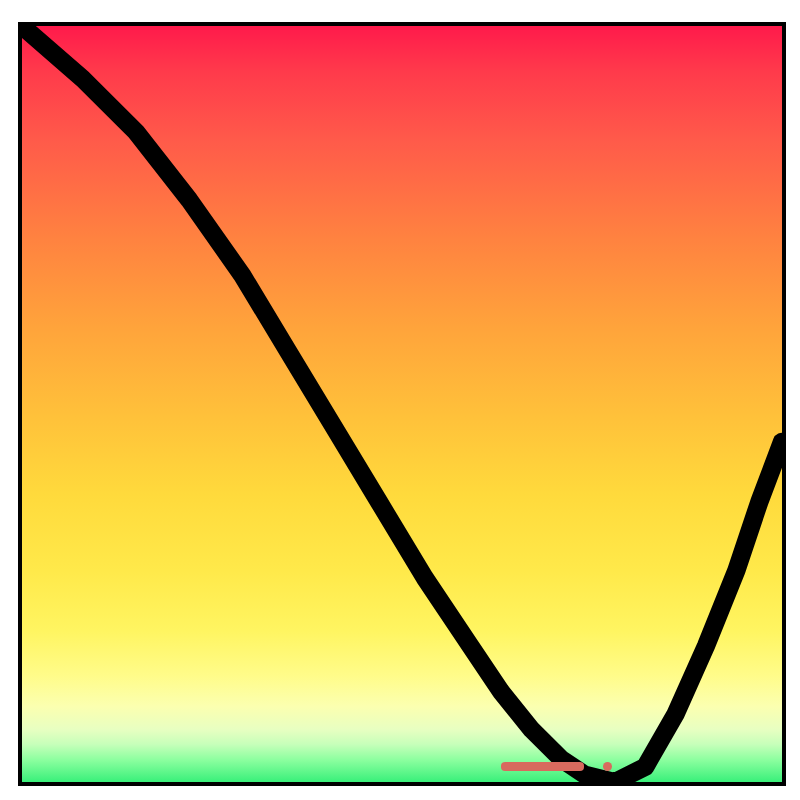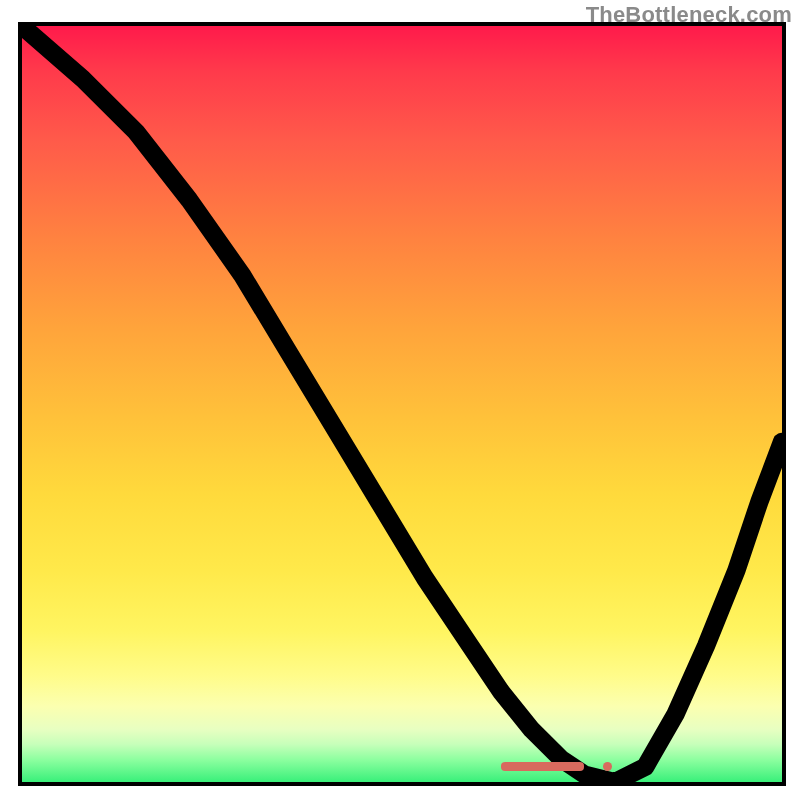--- a/index.html
+++ b/index.html
@@ -72,21 +72,20 @@
     background: #d86a5e;
     border-radius: 50%;
     z-index: 5;
   }
 </style>
 </head>
 <body>
 
 <div class="frame">
 
-  <div class="watermark">TheBottleneck.com</div>
 
   <div class="plot-box">
 
     <svg class="curve-svg" viewBox="0 0 100 100" preserveAspectRatio="none">
       <path id="curve-path" d="M0.00 0.00 L8.00 7.00 L15.00 14.00 L22.00 23.00 L29.00 33.00 L35.00 43.00 L41.00 53.00 L47.00 63.00 L53.00 73.00 L59.00 82.00 L63.00 88.00 L67.00 93.00 L71.00 97.00 L74.00 99.00 L78.00 100.00 L82.00 98.00 L86.00 91.00 L90.00 82.00 L94.00 72.00 L97.00 63.00 L100.00 55.00"></path>
     </svg>
 
     <div id="marker-bar" class="marker-bar" style="left: 63%; width: 11%; bottom: 1.5%;"></div>
     <div id="marker-dot" class="marker-dot" style="left: calc(77% - 4.5px); bottom: calc(1.5% + 0px);"></div>
 

